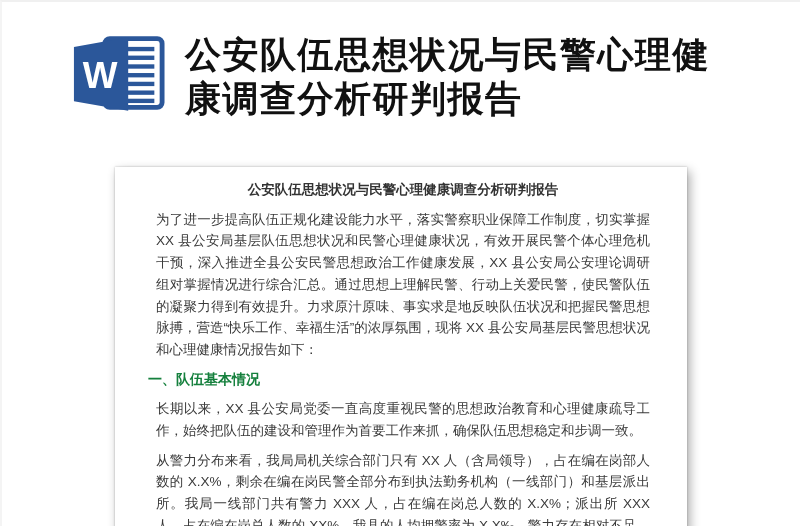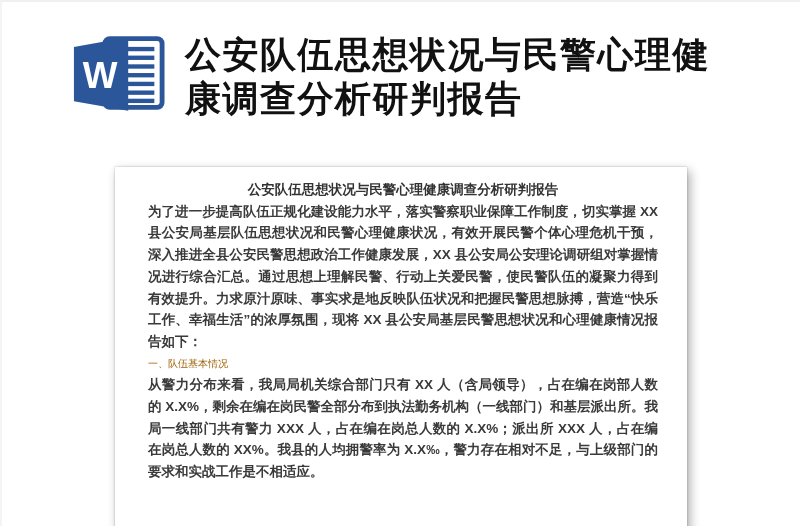--- a/index.html
+++ b/index.html
@@ -42,25 +42,25 @@
     line-height: 21.7px;
     color: #3a3a3a;
     text-align: justify;
   }
   .doc-title {
     text-align: center;
     font-weight: 600;
     color: #333333;
   }
   .doc-heading {
-    font-weight: 400;
-    font-size: 10px;
-    color: #a16207;
+    font-weight: 700;
+    font-size: 14px;
+    color: #15803d;
   }
-  .doc-para { margin: 0; font-weight: bold; }
+  .doc-para { margin: 8px; }
 </style>
 </head>
 <body>
 
 <div class="header">
   <div class="word-icon-wrap">
     <svg width="93" height="78" viewBox="0 0 96 80" xmlns="http://www.w3.org/2000/svg">
       <rect x="34" y="3.5" width="59" height="71" rx="5" fill="#ffffff" stroke="#2b579a" stroke-width="5"></rect>
       <g fill="#2b579a">
         <rect x="44" y="12" width="41" height="4.5"></rect>
@@ -76,16 +76,17 @@
     </svg>
   </div>
   <h1 class="header-title">公安队伍思想状况与民警心理健康调查分析研判报告</h1>
 </div>
 
 <div class="doc-page">
   <div class="doc-body">
     <div class="doc-title">公安队伍思想状况与民警心理健康调查分析研判报告</div>
     <p class="doc-para">为了进一步提高队伍正规化建设能力水平，落实警察职业保障工作制度，切实掌握 XX 县公安局基层队伍思想状况和民警心理健康状况，有效开展民警个体心理危机干预，深入推进全县公安民警思想政治工作健康发展，XX 县公安局公安理论调研组对掌握情况进行综合汇总。通过思想上理解民警、行动上关爱民警，使民警队伍的凝聚力得到有效提升。力求原汁原味、事实求是地反映队伍状况和把握民警思想脉搏，营造“快乐工作、幸福生活”的浓厚氛围，现将 XX 县公安局基层民警思想状况和心理健康情况报告如下：</p>
     <h2 class="doc-heading">一、队伍基本情况</h2>
+    <p class="doc-para">长期以来，XX 县公安局党委一直高度重视民警的思想政治教育和心理健康疏导工作，始终把队伍的建设和管理作为首要工作来抓，确保队伍思想稳定和步调一致。</p>
     <p class="doc-para">从警力分布来看，我局局机关综合部门只有 XX 人（含局领导），占在编在岗部人数的 X.X%，剩余在编在岗民警全部分布到执法勤务机构（一线部门）和基层派出所。我局一线部门共有警力 XXX 人，占在编在岗总人数的 X.X%；派出所 XXX 人，占在编在岗总人数的 XX%。我县的人均拥警率为 X.X‰，警力存在相对不足，与上级部门的要求和实战工作是不相适应。</p>
 
   </div>
 </div>
 
 </body></html>

